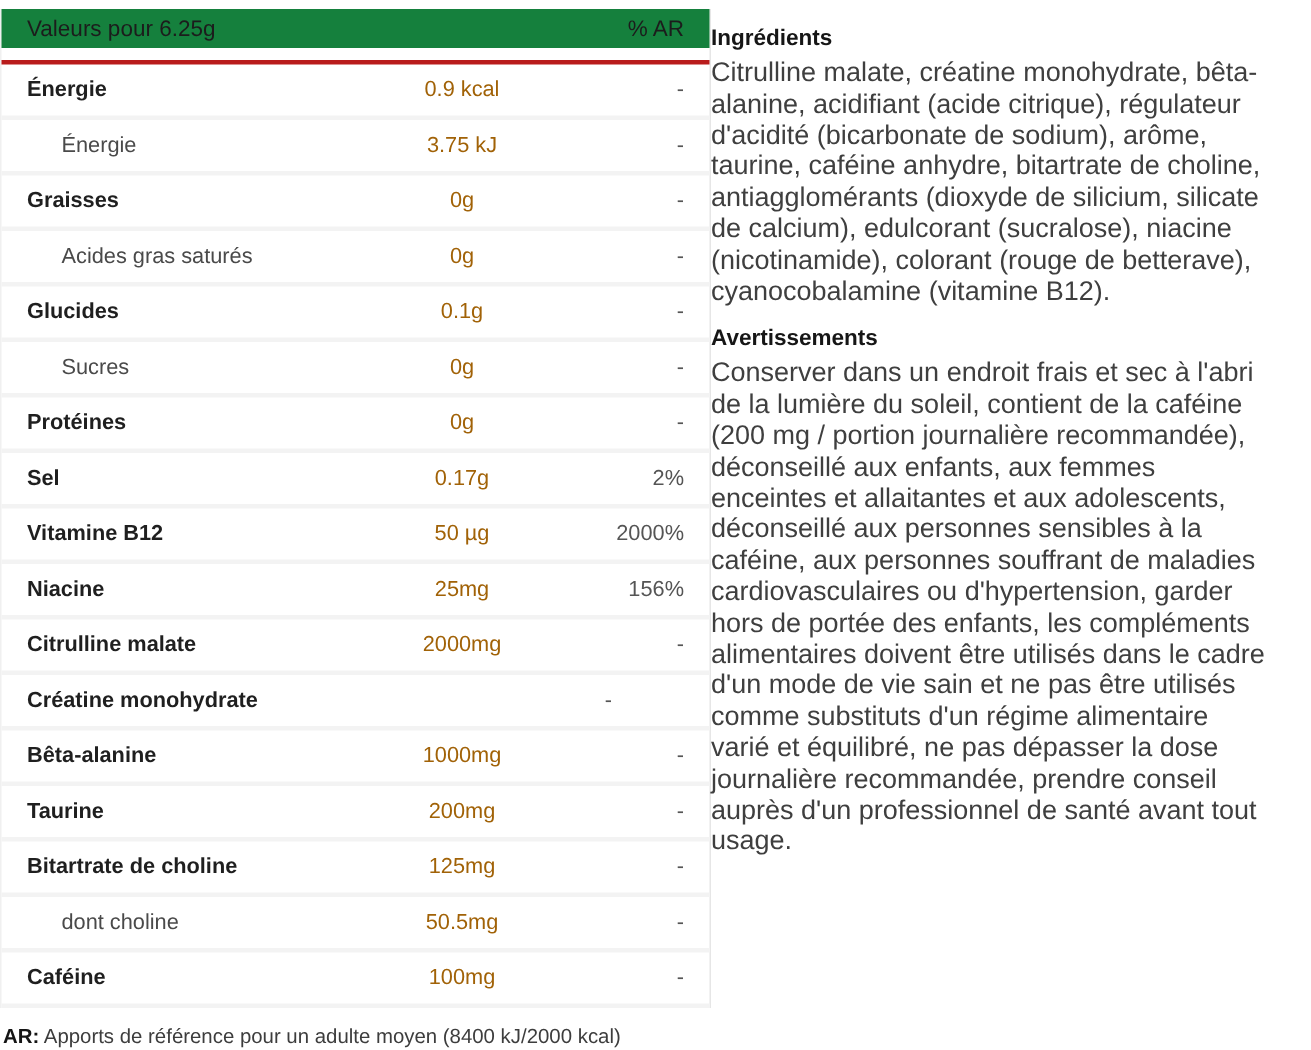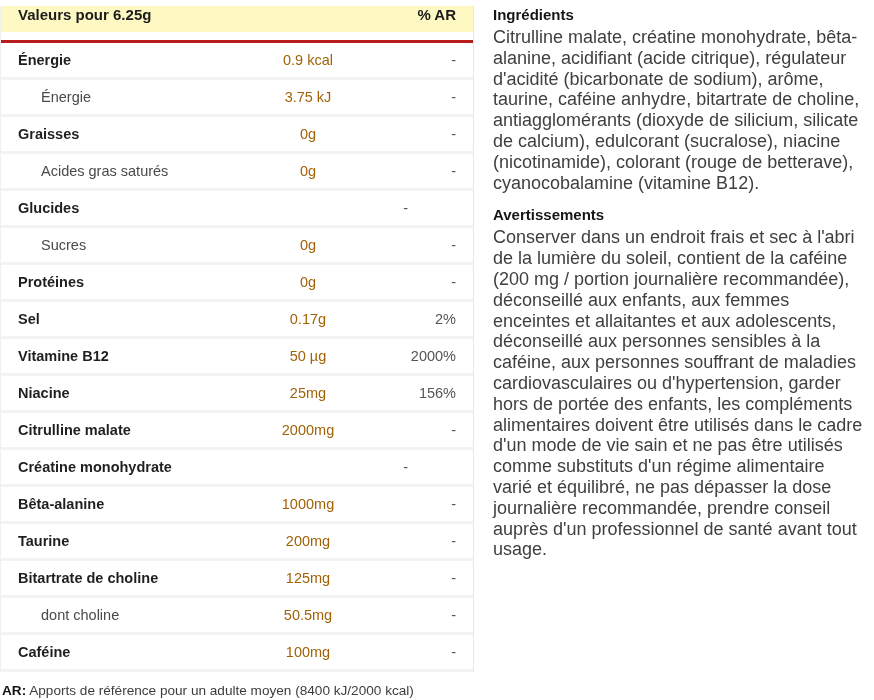--- a/index.html
+++ b/index.html
@@ -16,27 +16,27 @@
 
   
   .left { width: 474px; flex: none; }
   .ntable {
     margin-top: 6px;
     border-left: 1px solid #f0f0f0;
     border-right: 1px solid #e6e6e6;
     width: 472px;
   }
   .t-header {
-    background: #fef9c3;
+    background: #15803d;
     height: 26px;
     display: flex;
     justify-content: space-between;
-    align-items: flex-start;
+    align-items: center;
     padding: 0 17px;
-    font-weight: bold;
+    font-weight: normal;
     font-size: 15px;
     color: #1c1c1c;
     margin-bottom: 8px;
   }
   .t-body { border-top: 3px solid #b91c1c; }
   .t-row {
     display: grid;
     grid-template-columns: 190px 200px 1fr;
     height: 34px;
     align-items: center;
@@ -50,24 +50,23 @@
   .c-ar { text-align: right; color: #555555; }
   .footnote {
     margin: 11px 0 0 2px;
     font-size: 13.6px;
     color: #3d3d3d;
   }
   .footnote b { color: #141414; }
 
   
   .right {
-    margin-left: 19px;
     width: 371px;
     color: #3f3f3f;
-    padding-top: 3px;
+    padding-top: 14px;
   }
   .right h3 {
     font-size: 15px;
     font-weight: bold;
     color: #161616;
     margin: 3px 0 4px 0;
   }
   .right p {
     font-size: 18px;
     line-height: 20.8px;
@@ -105,20 +104,21 @@
   </div>
 
   <div class="t-row sub">
     <span class="c-label">Acides gras saturés</span>
     <span class="c-value">0g</span>
     <span class="c-ar">-</span>
   </div>
 
   <div class="t-row">
     <span class="c-label">Glucides</span>
+    <span class="c-value">0.1g</span>
     <span class="c-ar">-</span>
   </div>
 
   <div class="t-row sub">
     <span class="c-label">Sucres</span>
     <span class="c-value">0g</span>
     <span class="c-ar">-</span>
   </div>
 
   <div class="t-row">

